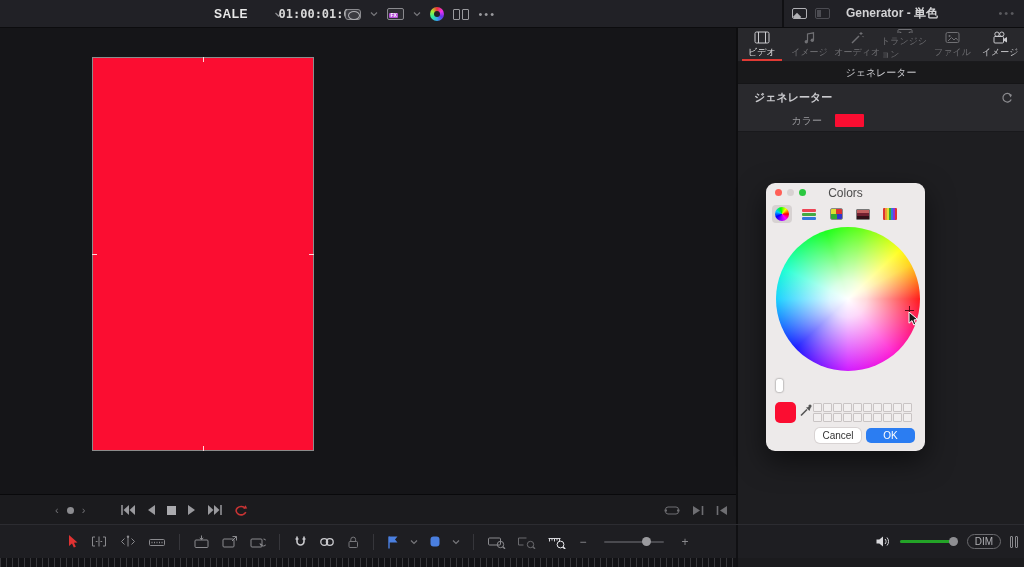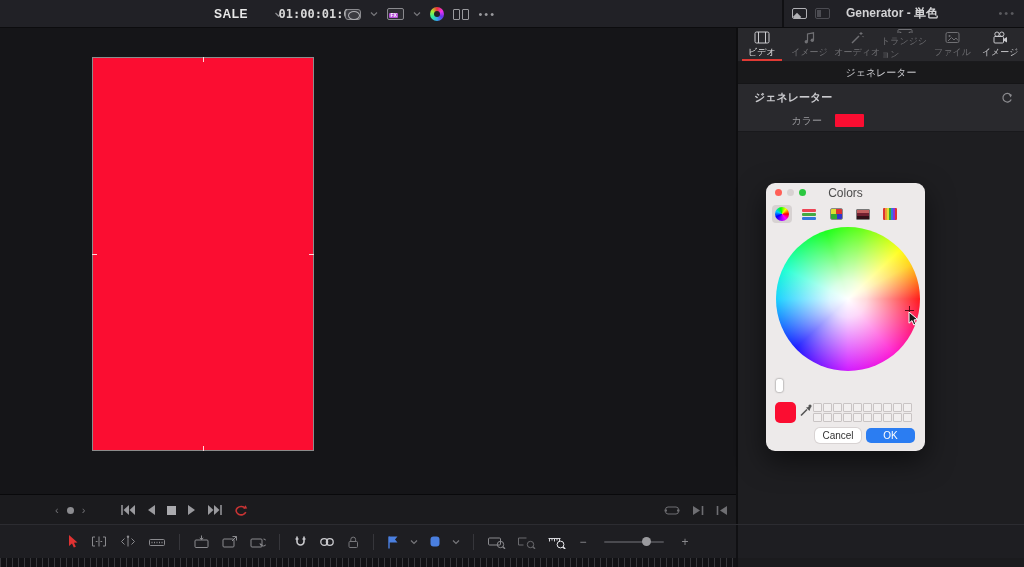--- a/index.html
+++ b/index.html
@@ -451,20 +451,35 @@
           <path d="M1.5 3.5 h12 M2.5 3.5 v3 M5 3.5 v2 M7.5 3.5 v3 M10 3.5 v2 M12.5 3.5 v3" stroke="#d8d8dc" fill="none"></path>
           <circle cx="13.5" cy="9.5" r="3.4" stroke="#e8e8ec" fill="none"></circle>
           <path d="M15.9 11.9 L18.2 14" stroke="#e8e8ec" stroke-width="1.5"></path>
         </svg>
       <span class="pm">−</span>
       <div class="zoom-slider">
           <b></b>
         </div>
       <span class="pm">+</span>
     </div>
+    <div class="audio-area">
+      <svg class="icn" width="16" height="13">
+          <path d="M1.5 4.5 h2.8 L8 1.5 v10 L4.3 8.5 H1.5 Z" fill="#d8d8dc"></path>
+          <path d="M10 4 a3.4 3.4 0 0 1 0 5 M12 2.5 a6 6 0 0 1 0 8" stroke="#d8d8dc" fill="none"></path>
+        </svg>
+      <div class="vol-slider">
+          <i></i>
+          <b></b>
+        </div>
+      <button class="dim-btn">DIM</button>
+      <span class="mixer">
+          <i></i>
+          <i></i>
+        </span>
+    </div>
   </div>
 
   <div class="ruler-row">
     <div class="ruler"></div>
     <div class="ruler-rest"></div>
   </div>
 
 </div>
 
 </body></html>

